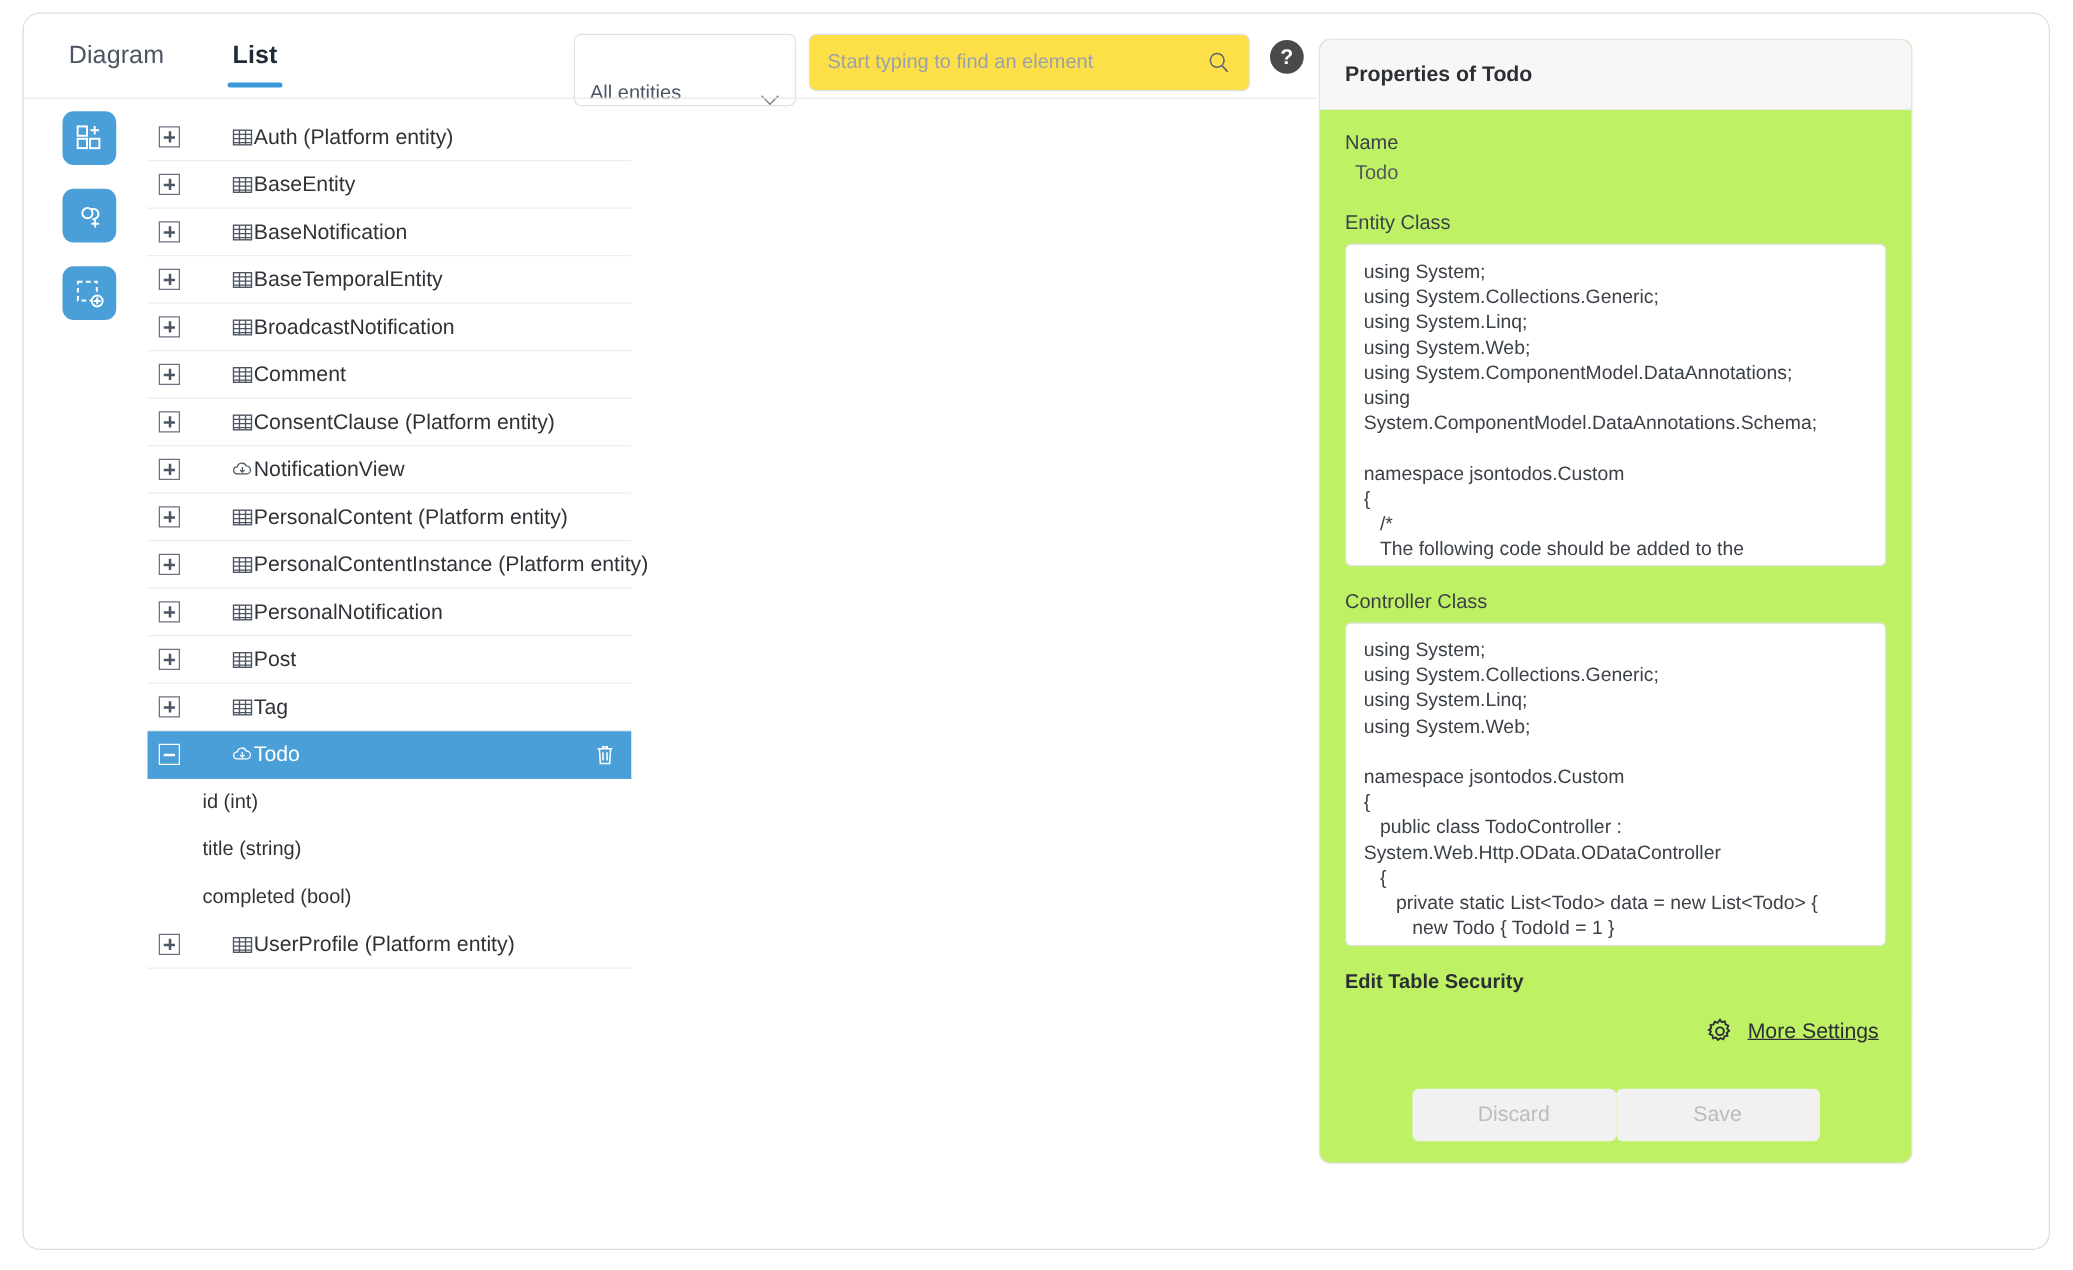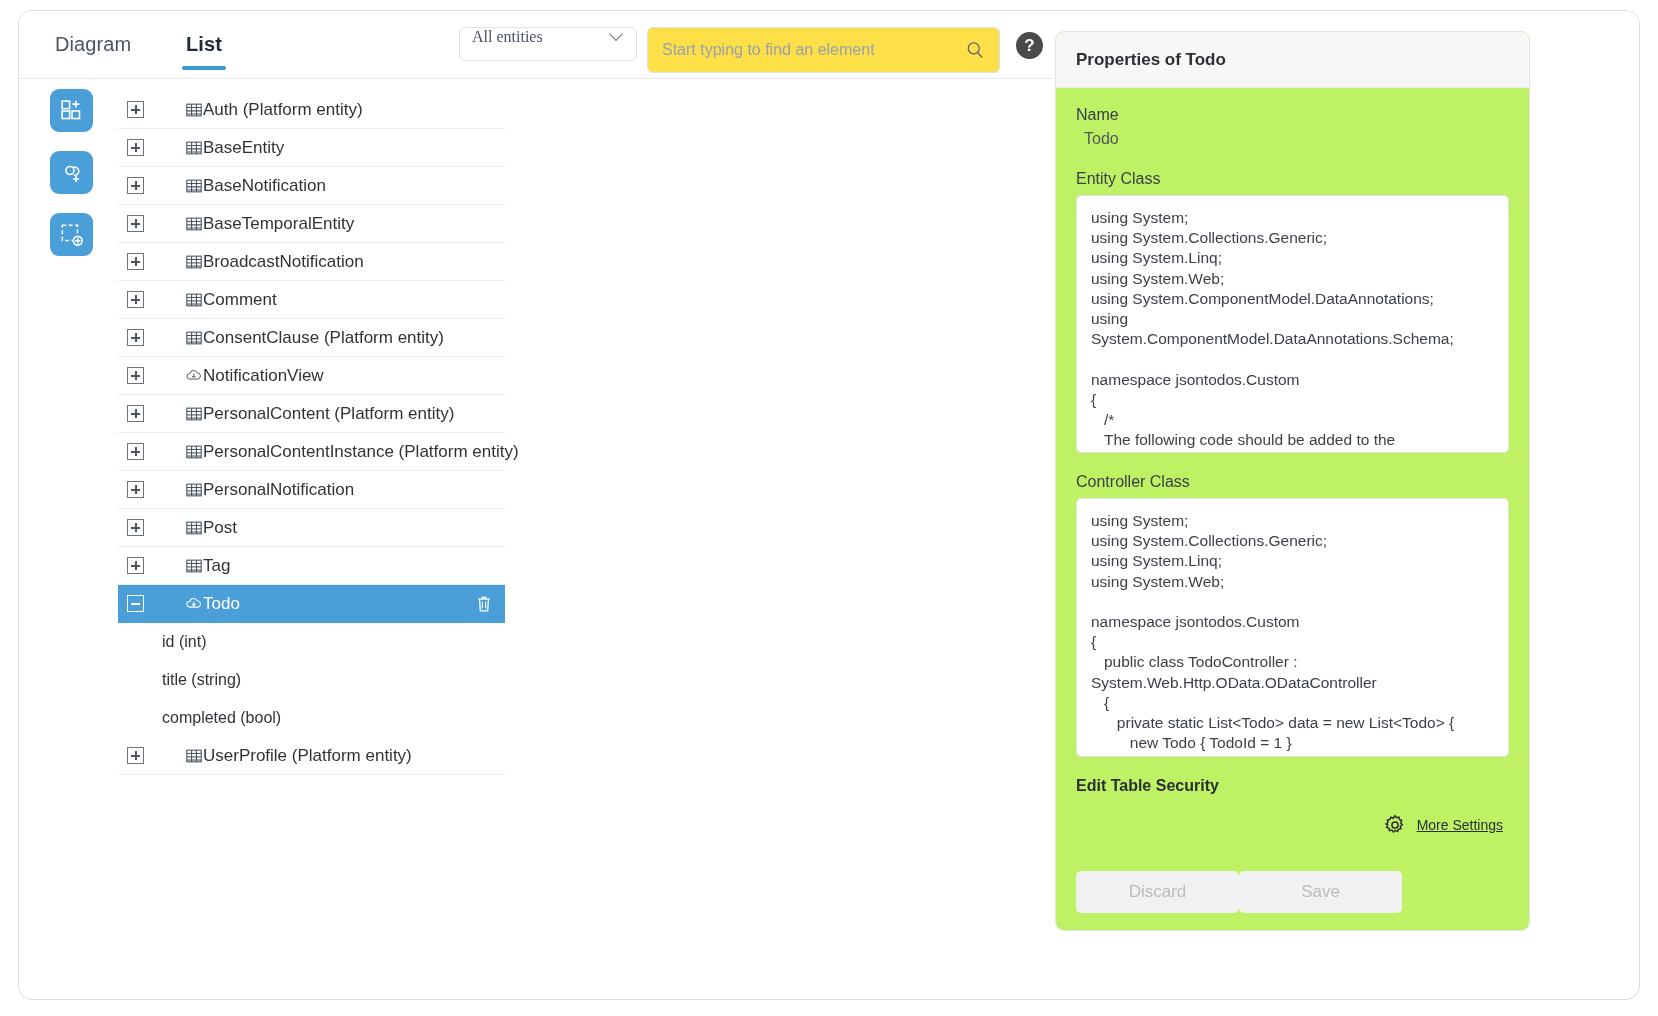--- a/index.html
+++ b/index.html
@@ -43,28 +43,27 @@
     position: absolute;
     left: 0; right: 0; bottom: 0;
     height: 4px;
     background: #3a9ad9;
     border-radius: 2px;
   }
 
   #entity-filter {
     position: absolute;
     left: 440px; top: 16px;
-    width: 178px; height: 34px;
+    width: 178px; height: 58px;
     border: 1px solid #dfe1e4;
     border-radius: 6px;
     background: #fff;
-    display: flex; align-items: flex-start;
+    display: flex; align-items: flex-end;
     padding: 0 12px;
     cursor: pointer;
-    font-family: Liberation Serif, serif;
   }
   #entity-filter .ef-label { font-size: 16px; color: #4b5563; flex: 1; }
   .chev { width: 13px; height: 13px; position: relative; }
   .chev::before {
     content: ""; position: absolute; left: 0; top: 1px;
     width: 9px; height: 9px;
     border-left: 1.6px solid #6b7280;
     border-bottom: 1.6px solid #6b7280;
     transform: rotate(-45deg);
   }
@@ -230,29 +229,29 @@
   #controller-class-code { height: 259px; }
   #security-label { font-size: 16px; font-weight: bold; color: #2b2f33; }
 
   #more-settings-row {
     position: absolute;
     right: 26px; bottom: 93px;
     display: flex; align-items: center; gap: 10px;
     cursor: pointer;
   }
   #more-settings-label {
-    font-size: 14px; color: #2b2f33;
+    font-size: 17px; color: #2b2f33;
     text-decoration: underline;
   }
 
   #props-footer {
     position: absolute;
     left: 0; bottom: 0;
     width: 100%; height: 76px;
-    display: flex; align-items: center; justify-content: flex-start;
+    display: flex; align-items: center; justify-content: center;
     padding: 0 20px;
   }
   .footer-btn {
     width: 163px; height: 42px;
     background: #f1f1f1;
     border: none;
     border-radius: 5px;
     font-size: 17px;
     color: #b9bcc0;
     font-family: "Liberation Sans", sans-serif;

